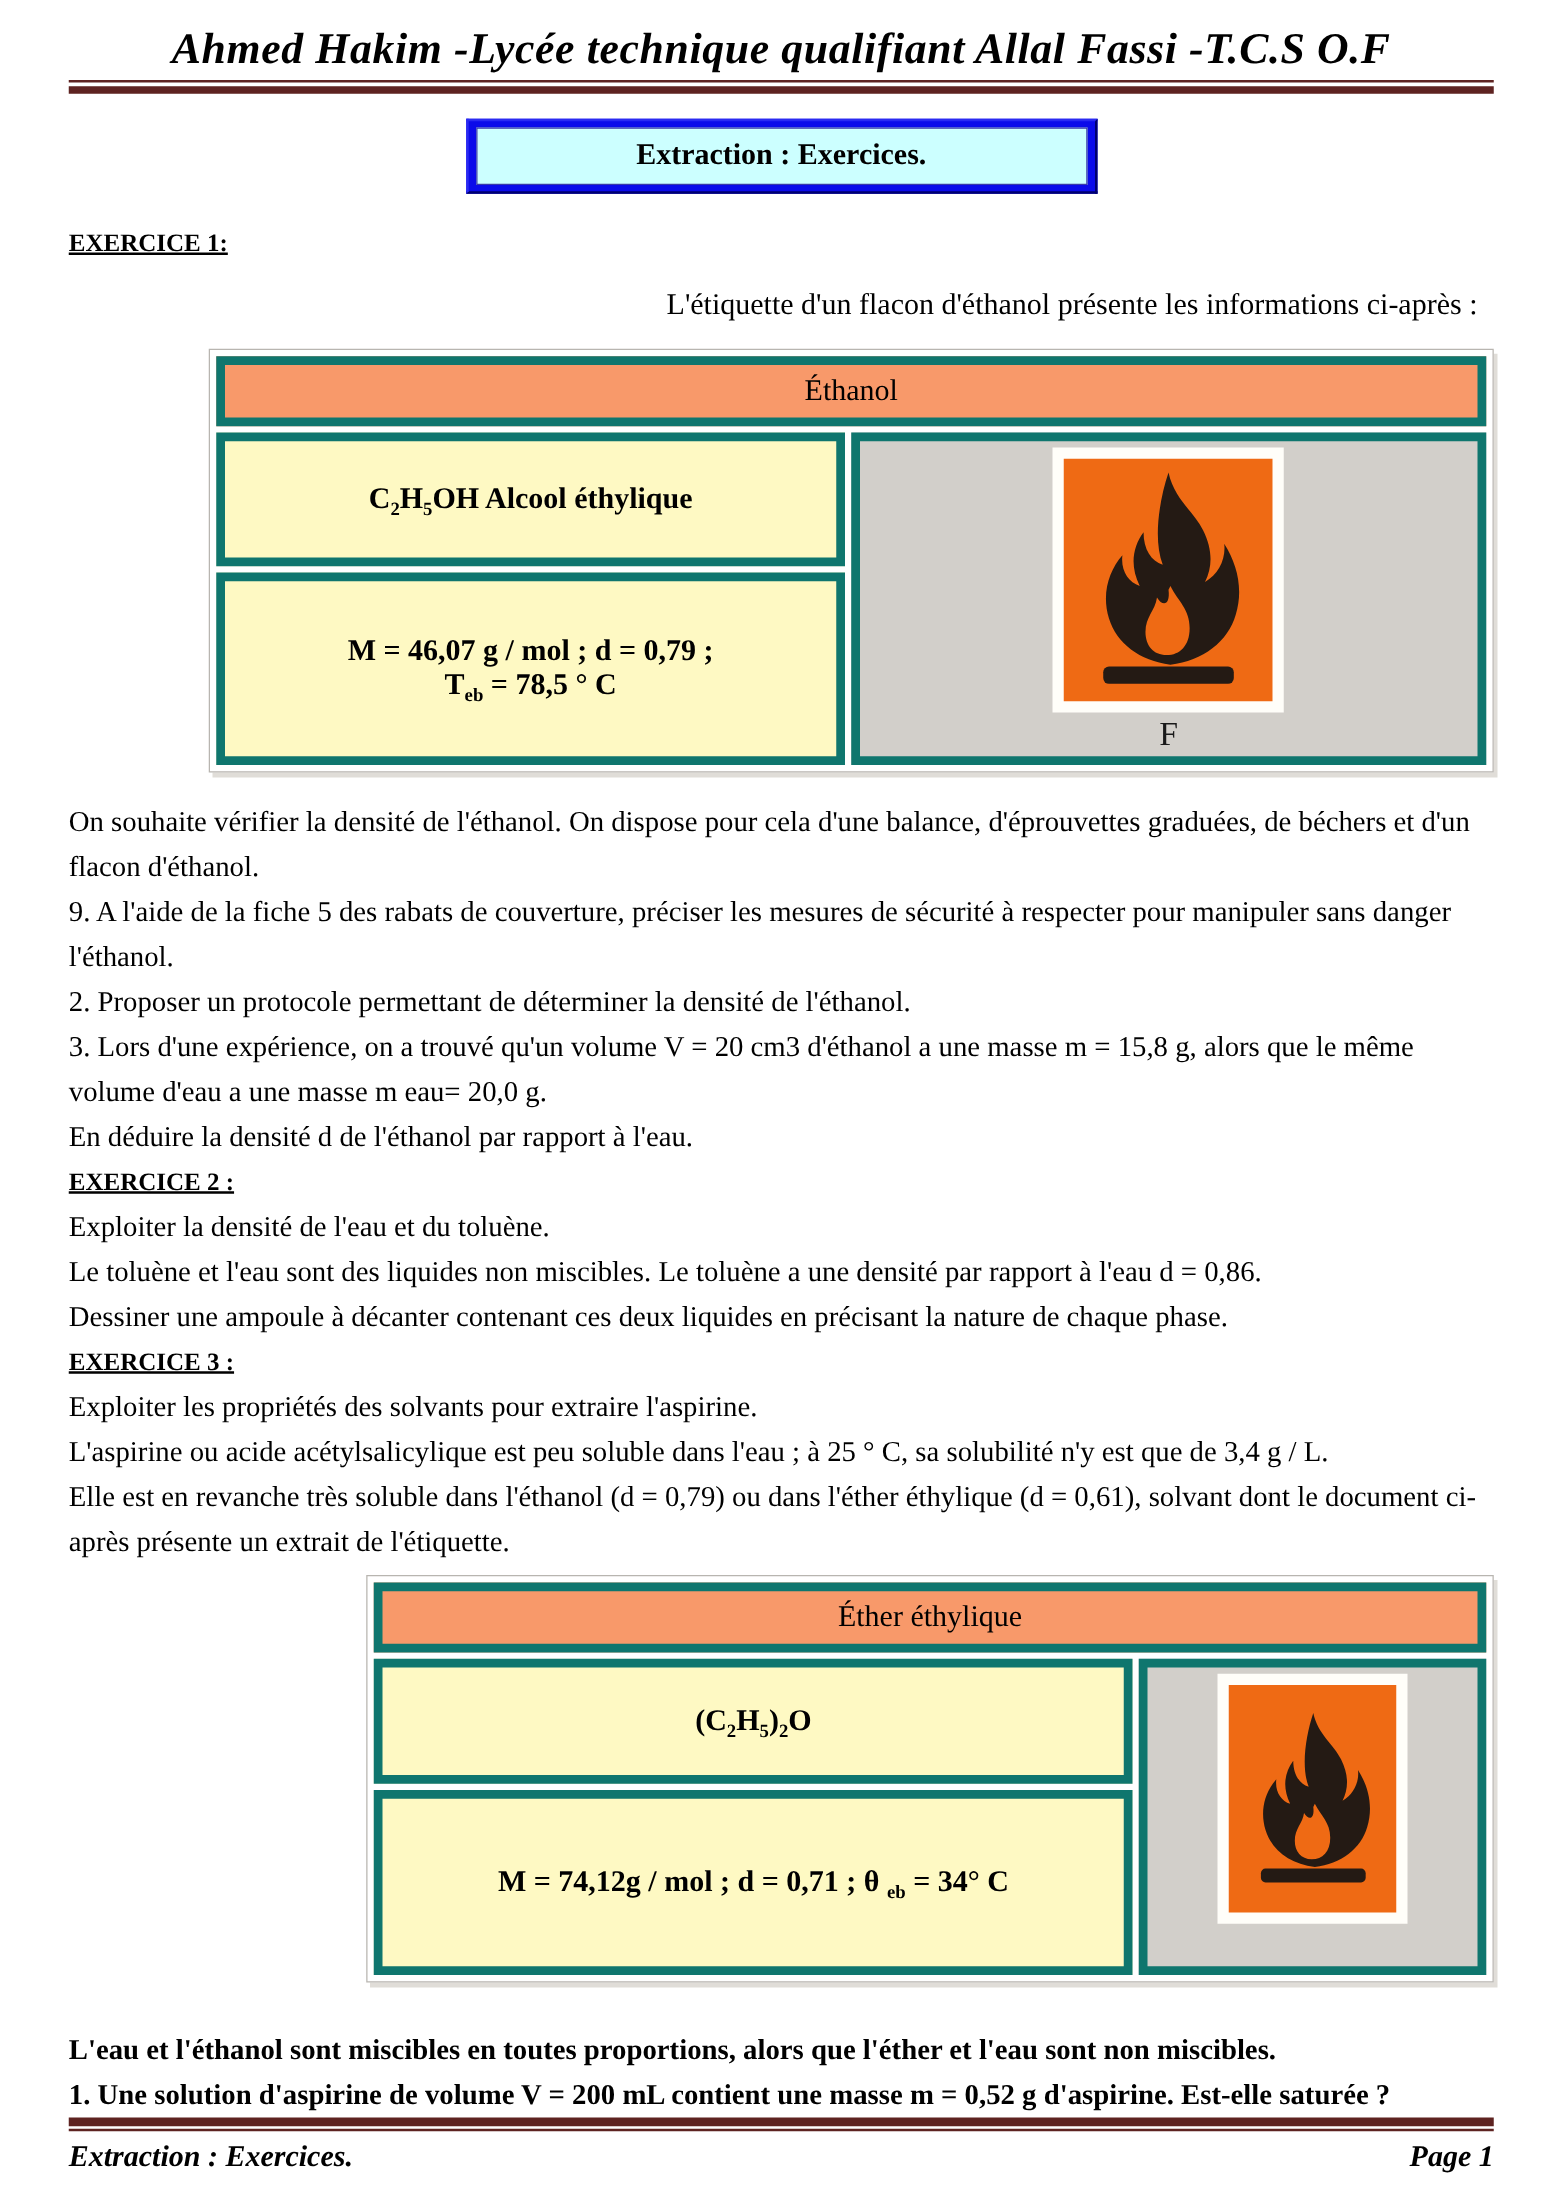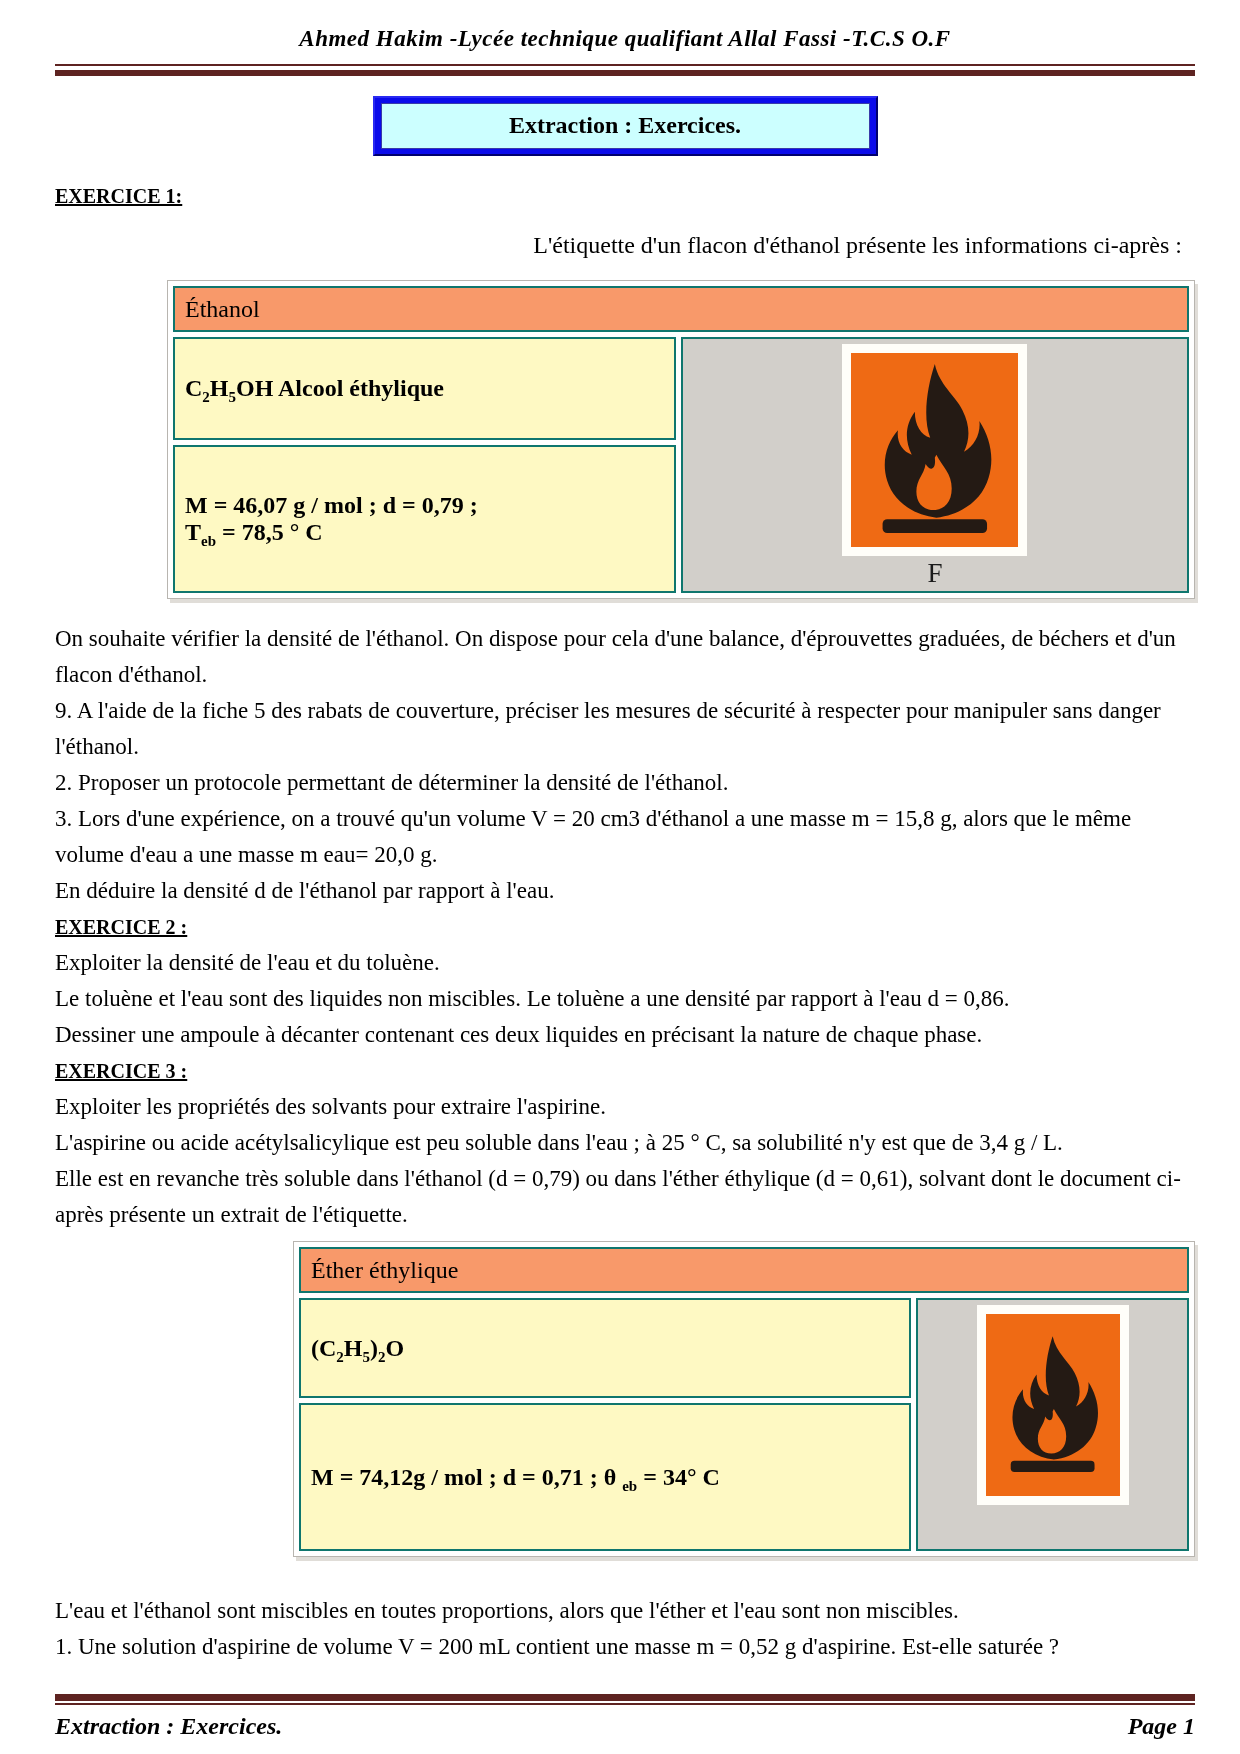--- a/index.html
+++ b/index.html
@@ -9,21 +9,21 @@
     box-sizing:border-box;
     padding:16px 45px 14px 55px;
     background:#ffffff;
     font-family:"Liberation Serif", serif;
     color:#000;
     display:flex;flex-direction:column;
     overflow:hidden;
   }
   
   .hdr-title{
-    font-size:23px;line-height:46px;font-weight:bold;font-style:italic;
+    font-size:35px;line-height:46px;font-weight:bold;font-style:italic;
     text-align:center;letter-spacing:.5px;white-space:nowrap;
   }
   .hdr-rule{height:4px;margin-top:2px;border-top:2px solid #5E2321;border-bottom:6px solid #5E2321;}
   
   .banner{
     width:505px;margin:20px auto 0;box-sizing:border-box;
     background:#0b0bea;
     border:2px solid;border-color:#2a2af2 #00006e #00006e #2a2af2;
     padding:5px 6px;
   }
@@ -32,28 +32,28 @@
     text-align:center;font-size:24px;font-weight:bold;
     padding:8px 4px 9px;
   }
   
   .xhead{font-size:20px;line-height:36px;font-weight:bold;margin:0;}
   .xhead span{text-decoration:underline;}
   .xhead.first{margin-top:22px;}
   p.body{font-size:23px;line-height:36px;margin:0;}
   .intro{font-size:24px;line-height:36px;margin:13px;text-align:right;}
   .block-gap1{margin-top:22px;}
-  .block-gap2{margin-top:36px;}
+  .block-gap2{margin-top:36px;font-weight:bold;}
   
   table.label{
     border-collapse:separate;border-spacing:5px;
     border:1px solid #b8b5b0;background:#fff;
     box-shadow:3px 4px 0 #e0ddd8;
   }
-  table.label td{border:2px solid #0f766e;padding:2px 10px;font-size:24px;}
+  table.label td{border:7px solid #0f766e;padding:2px 10px;font-size:24px;text-align:center;}
   td.orange{background:#f8996a;height:38px;font-size:25px;}
   td.cyan{background:#fef9c3;vertical-align:middle;font-weight:bold;}
   td.graycell{background:#d2cfca;text-align:center;vertical-align:top;padding:4px;}
   table.t1{margin:4px 0 0 112px;}
   table.t1 td.cyan{width:368px;}
   table.t1 td.graycell{width:372px;}
   table.t1 .r2{height:103px;}
   table.t1 .r3{height:148px;}
   table.t2{margin:8px 0 0 238px;}
   table.t2 td.cyan{width:430px;}

